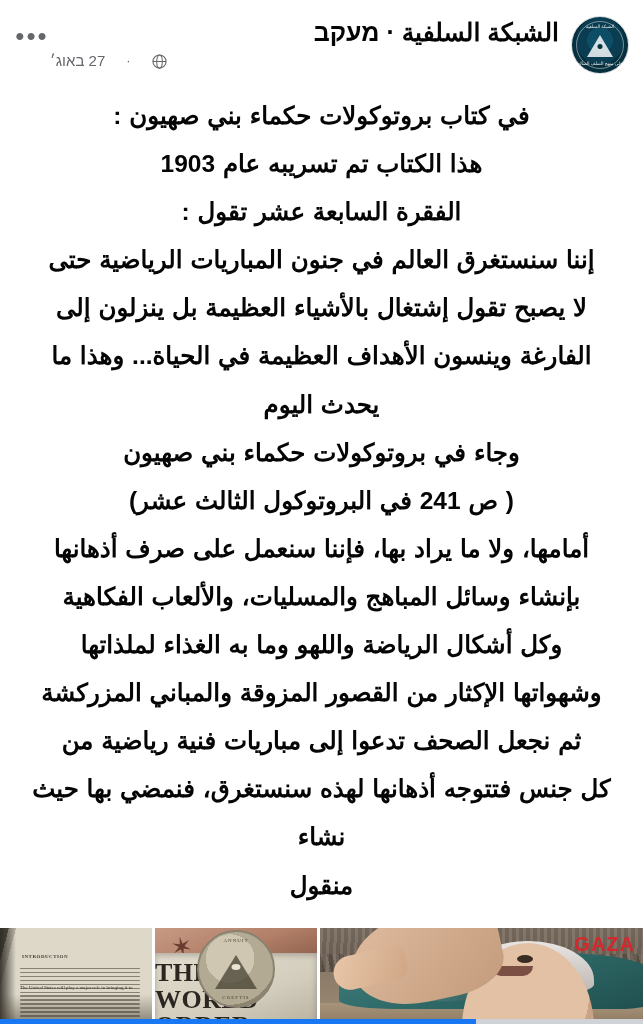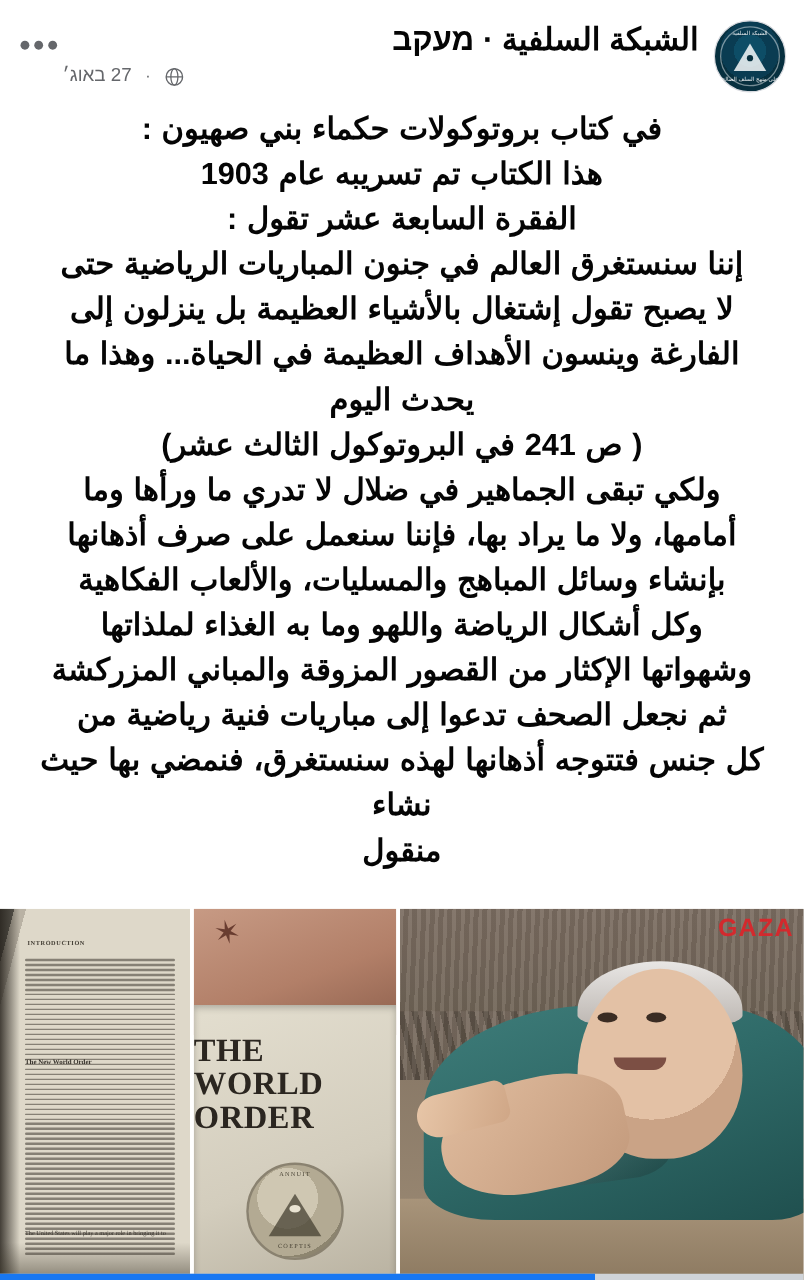--- a/index.html
+++ b/index.html
@@ -98,21 +98,21 @@
     overflow: hidden;
     text-overflow: ellipsis;
     direction: rtl;
   }
   .page-name .sep { font-weight: bold; }
   .meta-row {
     display: flex;
     flex-direction: row-reverse;
     justify-content: flex-start;
     align-items: center;
-    gap: 11px;
+    gap: 21px;
     margin-top: 4px;
     color: #65676b;
     font-size: 15px;
     direction: rtl;
   }
   .meta-row .dot { font-size: 13px; color: #65676b; }
   .globe {
     width: 15px;
     height: 15px;
     display: inline-block;
@@ -141,21 +141,21 @@
     text-align: center;
     padding: 6px 16px 10px 16px;
     font-size: 24.5px;
     line-height: 1.31;
     font-weight: bold;
     color: #050505;
     box-sizing: border-box;
     letter-spacing: 0px;
     word-spacing: 1px;
   }
-  .post-body p { margin: 4px; }
+  .post-body p { margin: 16px; }
 
   
   .media {
     margin-top: auto;
     display: flex;
     width: 643px;
     height: 297px;
     gap: 3px;
     background: #ffffff;
   }
@@ -462,22 +462,22 @@
   </div>
 
   <div class="post-body">
     <p>في كتاب بروتوكولات حكماء بني صهيون :</p>
     <p>هذا الكتاب تم تسريبه عام 1903</p>
     <p>الفقرة السابعة عشر تقول :</p>
     <p>إننا سنستغرق العالم في جنون المباريات الرياضية حتى</p>
     <p>لا يصبح تقول إشتغال بالأشياء العظيمة بل ينزلون إلى</p>
     <p>الفارغة وينسون الأهداف العظيمة في الحياة... وهذا ما</p>
     <p>يحدث اليوم</p>
+    <p>وجاء في بروتوكولات حكماء بني صهيون</p>
     <p>( ص 241 في البروتوكول الثالث عشر)</p>
-    <p>ولكي تبقى الجماهير في ضلال لا تدري ما ورأها وما</p>
     <p>أمامها، ولا ما يراد بها، فإننا سنعمل على صرف أذهانها</p>
     <p>بإنشاء وسائل المباهج والمسليات، والألعاب الفكاهية</p>
     <p>وكل أشكال الرياضة واللهو وما به الغذاء لملذاتها</p>
     <p>وشهواتها الإكثار من القصور المزوقة والمباني المزركشة</p>
     <p>ثم نجعل الصحف تدعوا إلى مباريات فنية رياضية من</p>
     <p>كل جنس فتتوجه أذهانها لهذه سنستغرق، فنمضي بها حيث</p>
     <p>نشاء</p>
     <p>منقول</p>
   </div>
 

